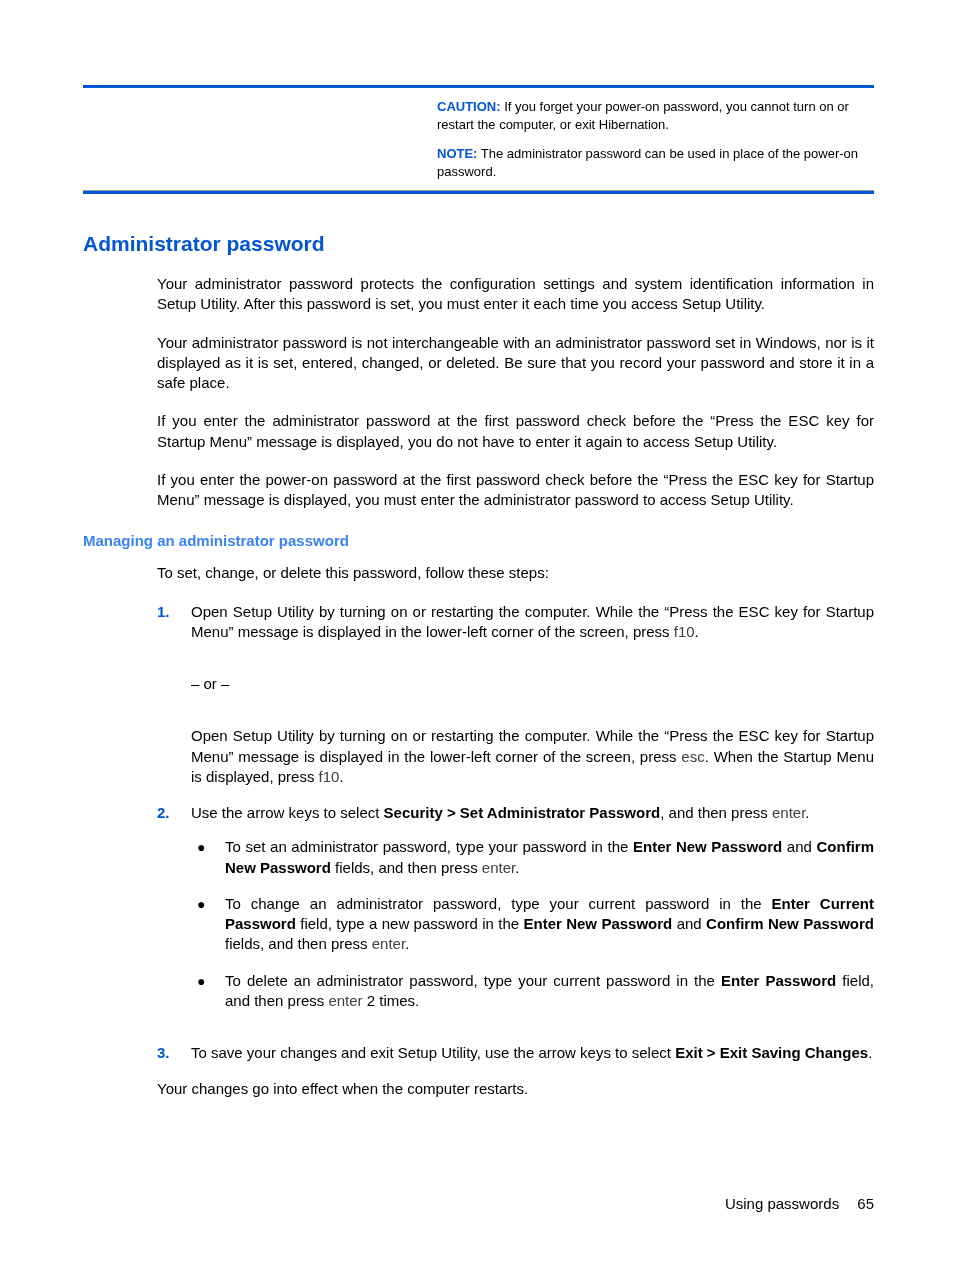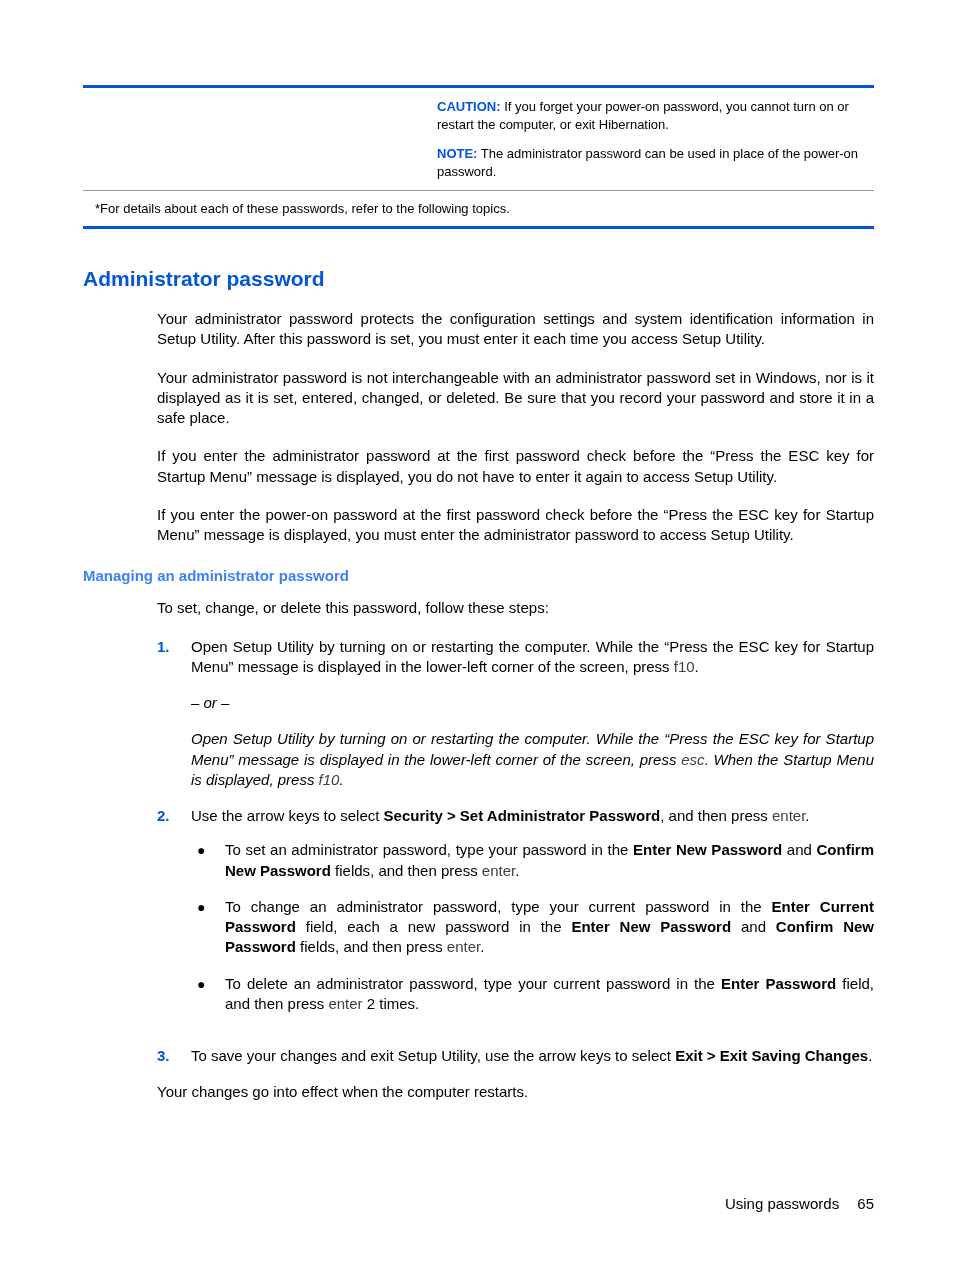--- a/index.html
+++ b/index.html
@@ -85,22 +85,21 @@
     .ol-num {
       color: #0056d6;
       font-weight: bold;
       min-width: 34px;
     }
     .ol-content {
       flex: 1;
       text-align: justify;
     }
     .sub-para {
-      margin-top: 16px;
-      font-style: italic;
+      margin-top: 32px;
     }
     .key {
       color: #404040;
     }
     .bold {
       font-weight: bold;
     }
     .bullet-list {
       margin-top: 14px;
     }
@@ -140,21 +139,20 @@
       <div class="caution-block">
         <span class="caution-label">CAUTION:</span>
         <span>If you forget your power-on password, you cannot turn on or restart the computer, or exit Hibernation.</span>
       </div>
       <div>
         <span class="note-label">NOTE:</span>
         <span>The administrator password can be used in place of the power-on password.</span>
       </div>
     </div>
   </div>
-  <div class="footnote">*For details about each of these passwords, refer to the following topics.</div>
 </div>
 
 <h2 class="h2">Administrator password</h2>
 
 <p class="body-para">Your administrator password protects the configuration settings and system identification information in Setup Utility. After this password is set, you must enter it each time you access Setup Utility.</p>
 <p class="body-para">Your administrator password is not interchangeable with an administrator password set in Windows, nor is it displayed as it is set, entered, changed, or deleted. Be sure that you record your password and store it in a safe place.</p>
 <p class="body-para">If you enter the administrator password at the first password check before the “Press the ESC key for Startup Menu” message is displayed, you do not have to enter it again to access Setup Utility.</p>
 <p class="body-para">If you enter the power-on password at the first password check before the “Press the ESC key for Startup Menu” message is displayed, you must enter the administrator password to access Setup Utility.</p>
 
 <h3 class="h3">Managing an administrator password</h3>
@@ -182,21 +180,21 @@
       <div class="bullet-list">
         <div class="bullet-item">
           <div class="bullet-dot">●</div>
           <div class="bullet-content">
             <span>To set an administrator password, type your password in the </span><span class="bold">Enter New Password</span><span> and </span><span class="bold">Confirm New Password</span><span> fields, and then press </span><span class="key">enter</span><span>.</span>
           </div>
         </div>
         <div class="bullet-item">
           <div class="bullet-dot">●</div>
           <div class="bullet-content">
-            <span>To change an administrator password, type your current password in the </span><span class="bold">Enter Current Password</span><span> field, each a new password in the </span><span class="bold">Enter New Password</span><span> and </span><span class="bold">Confirm New Password</span><span> fields, and then press </span><span class="key">enter</span><span>.</span>
+            <span>To change an administrator password, type your current password in the </span><span class="bold">Enter Current Password</span><span> field, type a new password in the </span><span class="bold">Enter New Password</span><span> and </span><span class="bold">Confirm New Password</span><span> fields, and then press </span><span class="key">enter</span><span>.</span>
           </div>
         </div>
         <div class="bullet-item">
           <div class="bullet-dot">●</div>
           <div class="bullet-content">
             <span>To delete an administrator password, type your current password in the </span><span class="bold">Enter Password</span><span> field, and then press </span><span class="key">enter</span><span> 2 times.</span>
           </div>
         </div>
       </div>
     </div>

